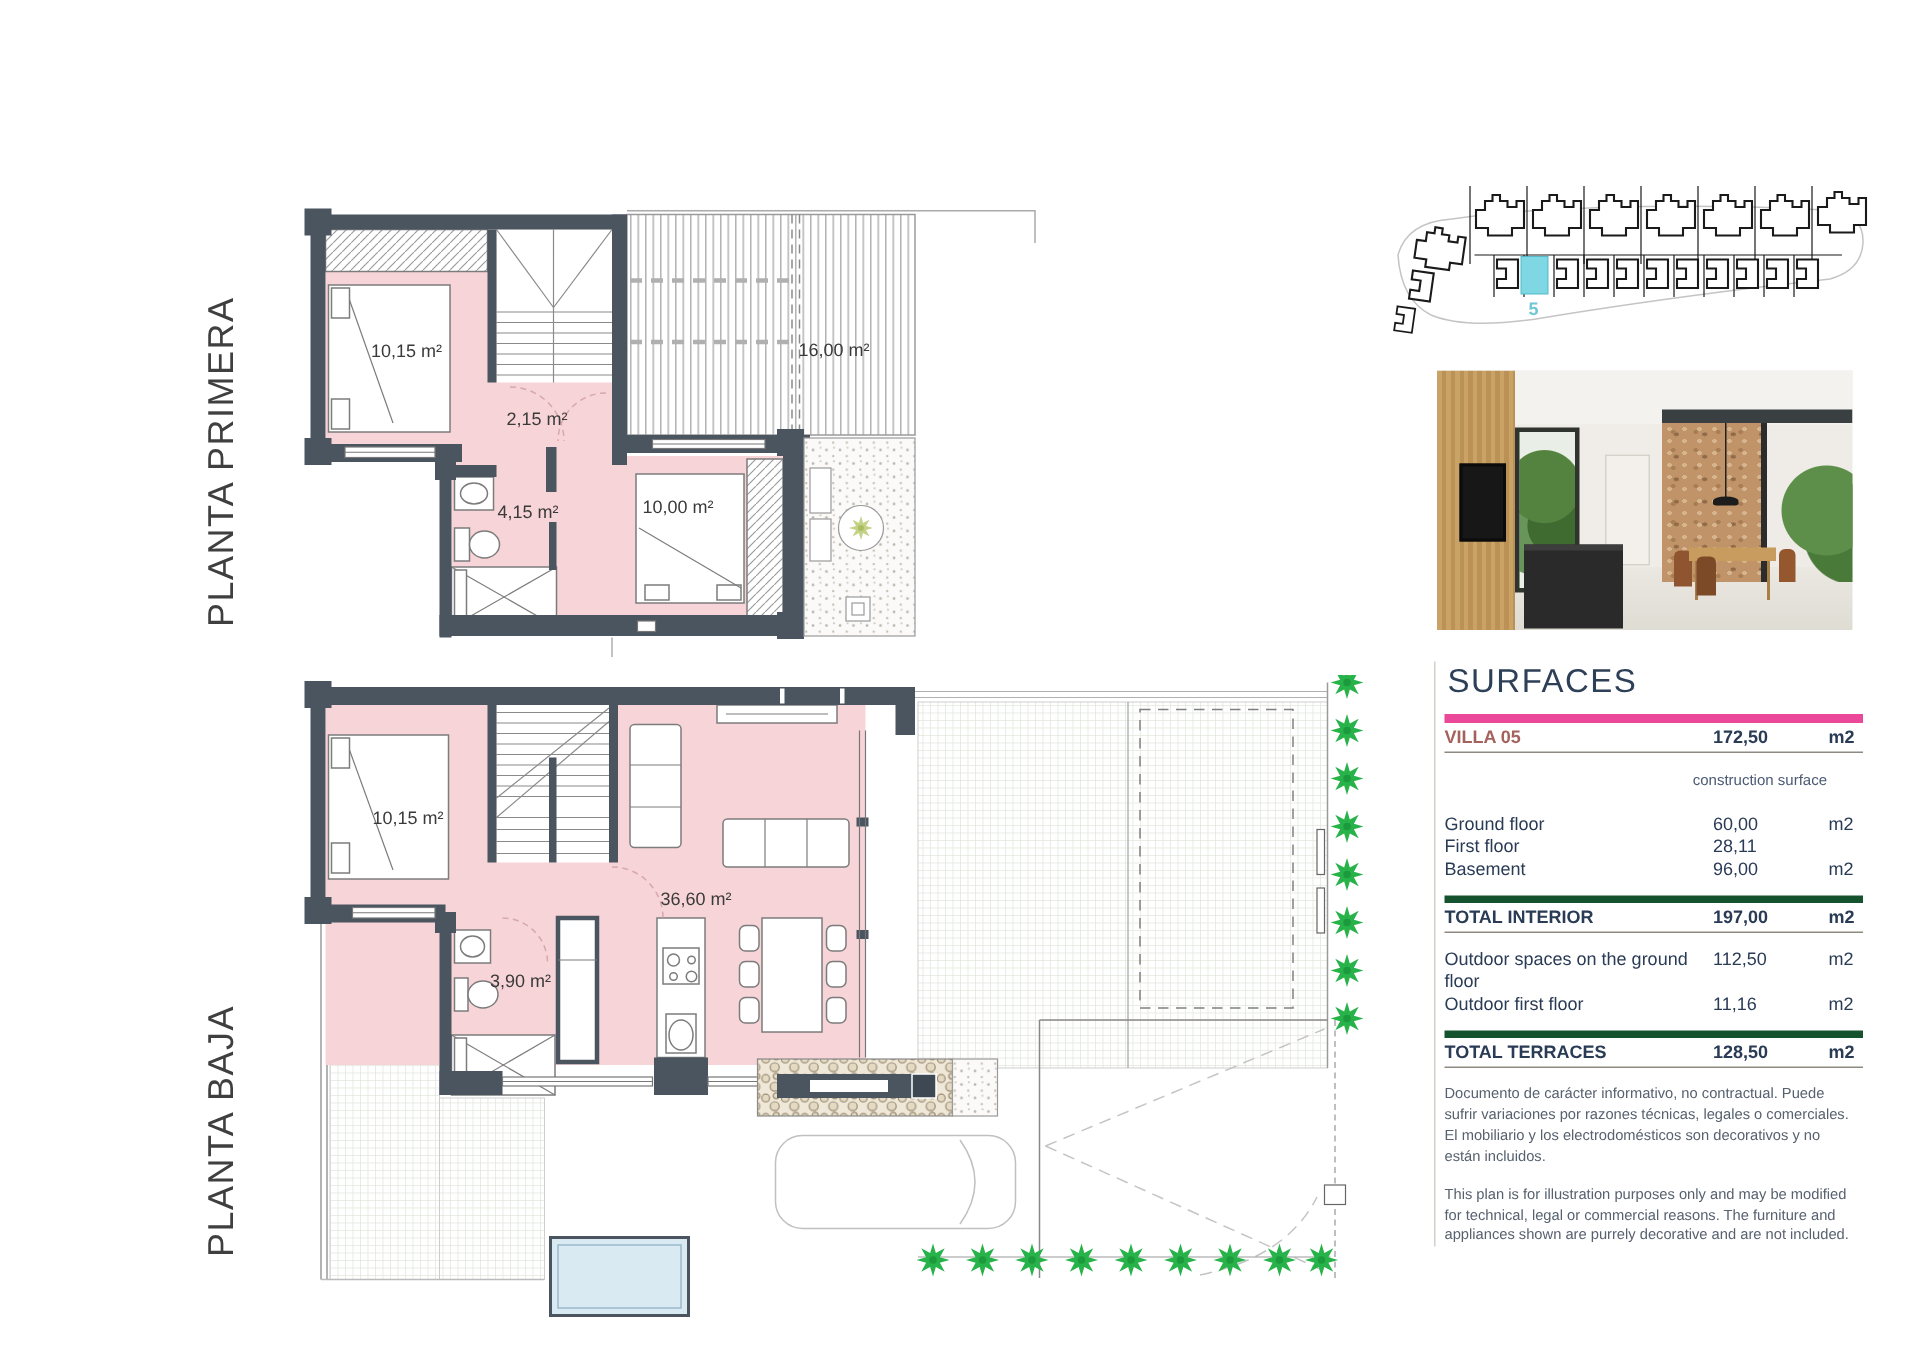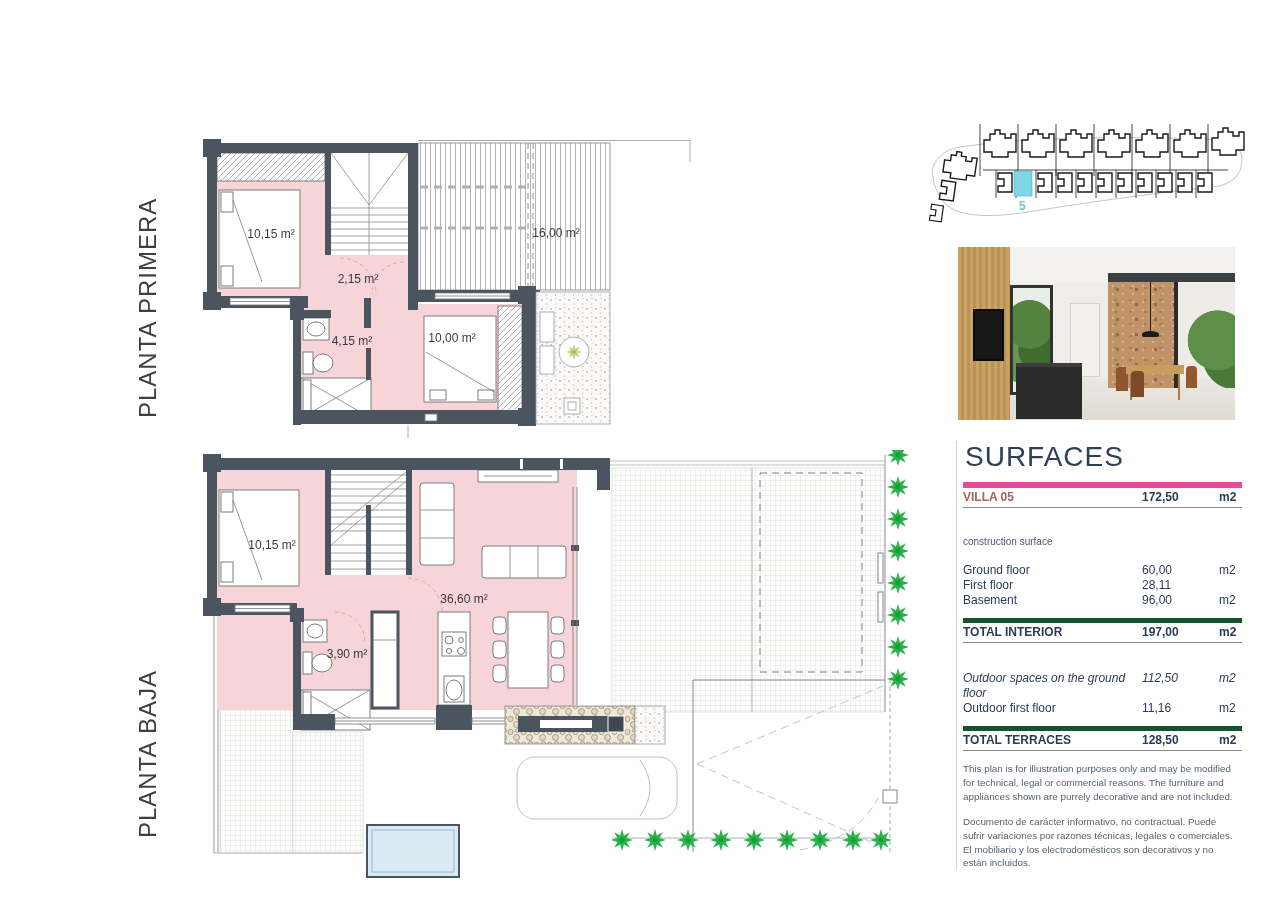--- a/index.html
+++ b/index.html
@@ -44,32 +44,32 @@
   .ph-table{left:168px;top:118px;width:58px;height:9px;background:#c89c5f;}
   .ph-tleg1{left:172px;top:127px;width:2px;height:26px;background:#a87f46;}
   .ph-tleg2{left:220px;top:127px;width:2px;height:26px;background:#a87f46;}
   .ph-chair1{left:158px;top:120px;width:12px;height:24px;background:#8f5530;border-radius:4px 4px 0 0;}
   .ph-chair2{left:173px;top:124px;width:13px;height:26px;background:#7d4a28;border-radius:4px 4px 0 0;}
   .ph-chair3{left:228px;top:119px;width:11px;height:22px;background:#94572e;border-radius:4px 4px 0 0;}
 
   
   .surfaces{position:absolute;left:956px;top:441px;width:286px;border-left:1px solid #d4d0c8;
             padding-left:6px;box-sizing:border-box;color:#2a3b55;}
-  .s-title{font-size:28px;letter-spacing:1px;color:#2e4057;margin:0 0 9px 2px;font-weight:400;}
+  .s-title{font-size:22px;letter-spacing:1px;color:#2e4057;margin:0 0 9px 2px;font-weight:400;}
   .s-row{display:grid;grid-template-columns:1fr 62px 38px;align-items:baseline;font-size:12px;line-height:15px;}
   .s-row .v{text-align:left;font-weight:bold;}
   .s-row .u{text-align:left;padding-left:15px;}
   .s-villa{border-top:6px solid #ec4899;border-bottom:1px solid #8f8a81;padding:2px 0;}
   .s-villa .l{color:#a5615c;font-weight:bold;}
   .s-villa .u{font-weight:bold;}
-  .s-colhead{font-size:10px;color:#4a5a74;padding-right:24px;margin-top:28px;margin-bottom:16px;}
+  .s-colhead{font-size:10px;color:#4a5a74;text-align:right;padding-right:24px;margin-top:13px;margin-bottom:16px;}
   .s-plain .v{font-weight:400;}
   .s-total{border-top:5px solid #14532d;border-bottom:1px solid #8f8a81;padding:2px 0;margin-top:10px;font-weight:bold;}
   .s-total .u{font-weight:bold;}
-  .gap16{margin-top:28px;font-style:italic;}
+  .gap16{margin-top:10px;}
   .s-disc{font-size:9.8px;line-height:1.42;color:#57616f;margin:11px 0 0 0;padding-right:4px;}
 </style>
 </head>
 <body>
 
 <div class="page">
 
   <div class="vlabel" style="left:134px;top:226px;height:192px;">PLANTA PRIMERA</div>
   <div class="vlabel" style="left:134px;top:678px;height:160px;">PLANTA BAJA</div>
 
@@ -523,17 +523,17 @@
       <span class="v">11,16</span>
       <span class="u">m2</span>
     </div>
 
     <div class="s-row s-total">
       <span>TOTAL TERRACES</span>
       <span class="v">128,50</span>
       <span class="u">m2</span>
     </div>
 
+    <p class="s-disc">Documento de carácter informativo, no contractual. Puede sufrir variaciones por razones técnicas, legales o comerciales. El mobiliario y los electrodomésticos son decorativos y no están incluidos.</p>
     <p class="s-disc">This plan is for illustration purposes only and may be modified for technical, legal or commercial reasons. The furniture and appliances shown are purrely decorative and are not included.</p>
-    <p class="s-disc">Documento de carácter informativo, no contractual. Puede sufrir variaciones por razones técnicas, legales o comerciales. El mobiliario y los electrodomésticos son decorativos y no están incluidos.</p>
   </div>
 
 </div>
 
 </body></html>

